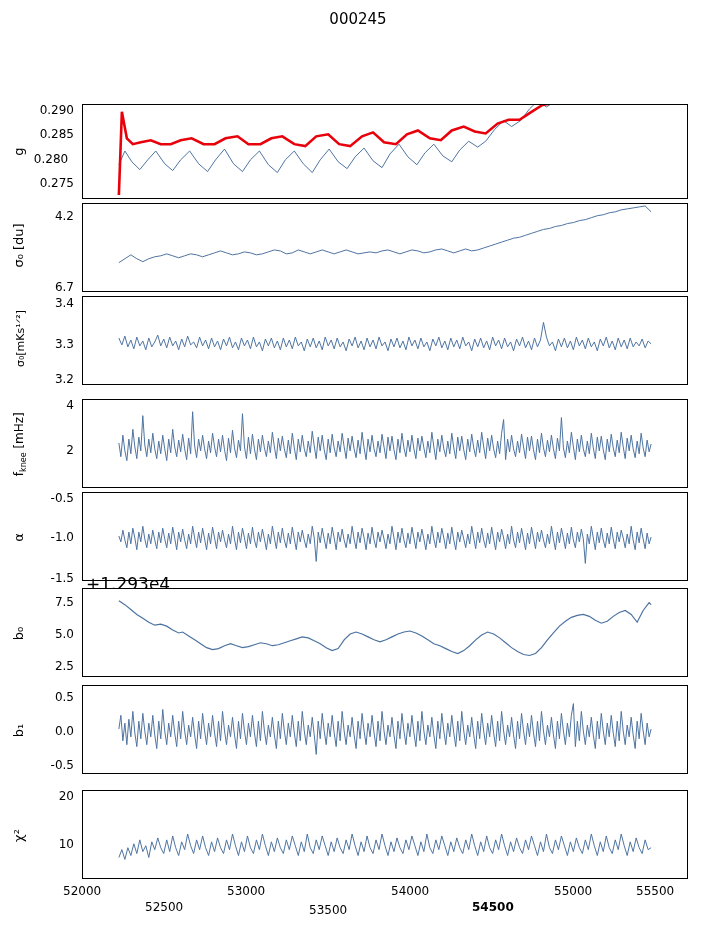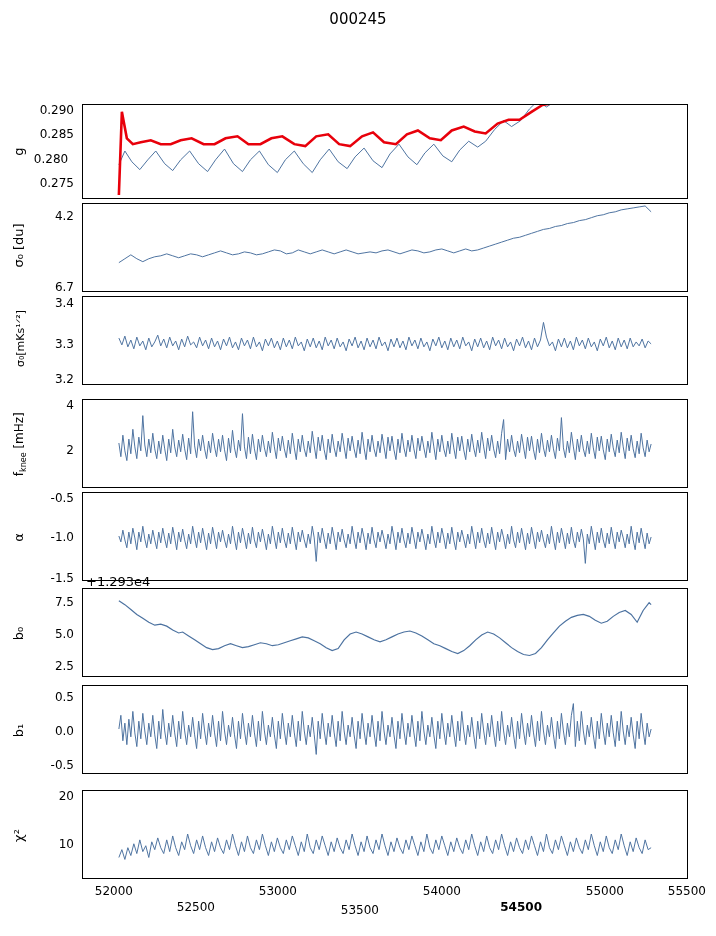--- a/index.html
+++ b/index.html
@@ -31,35 +31,35 @@
   .ytick{
     position:absolute;
     text-align:right;
     font-size:12px;
     width:46px;
     left:28px;
     color:#000;
   }
   .xtick{
     position:absolute;
-    text-align:right;
+    text-align:left;
     font-size:12px;
     width:70px;
     color:#000;
   }
   .xlabel{
     position:absolute;
     font-size:13px;
     text-align:center;
     width:606px;
     left:82px;
   }
   .offsettext{
     position:absolute;
-    font-size:13px;
+    font-size:17px;
     color:#000;
   }
   .yrot{
     position:absolute;
     font-size:13px;
     white-space:nowrap;
     transform:rotate(-90deg);
     transform-origin:50% 50%;
     text-align:center;
   }

